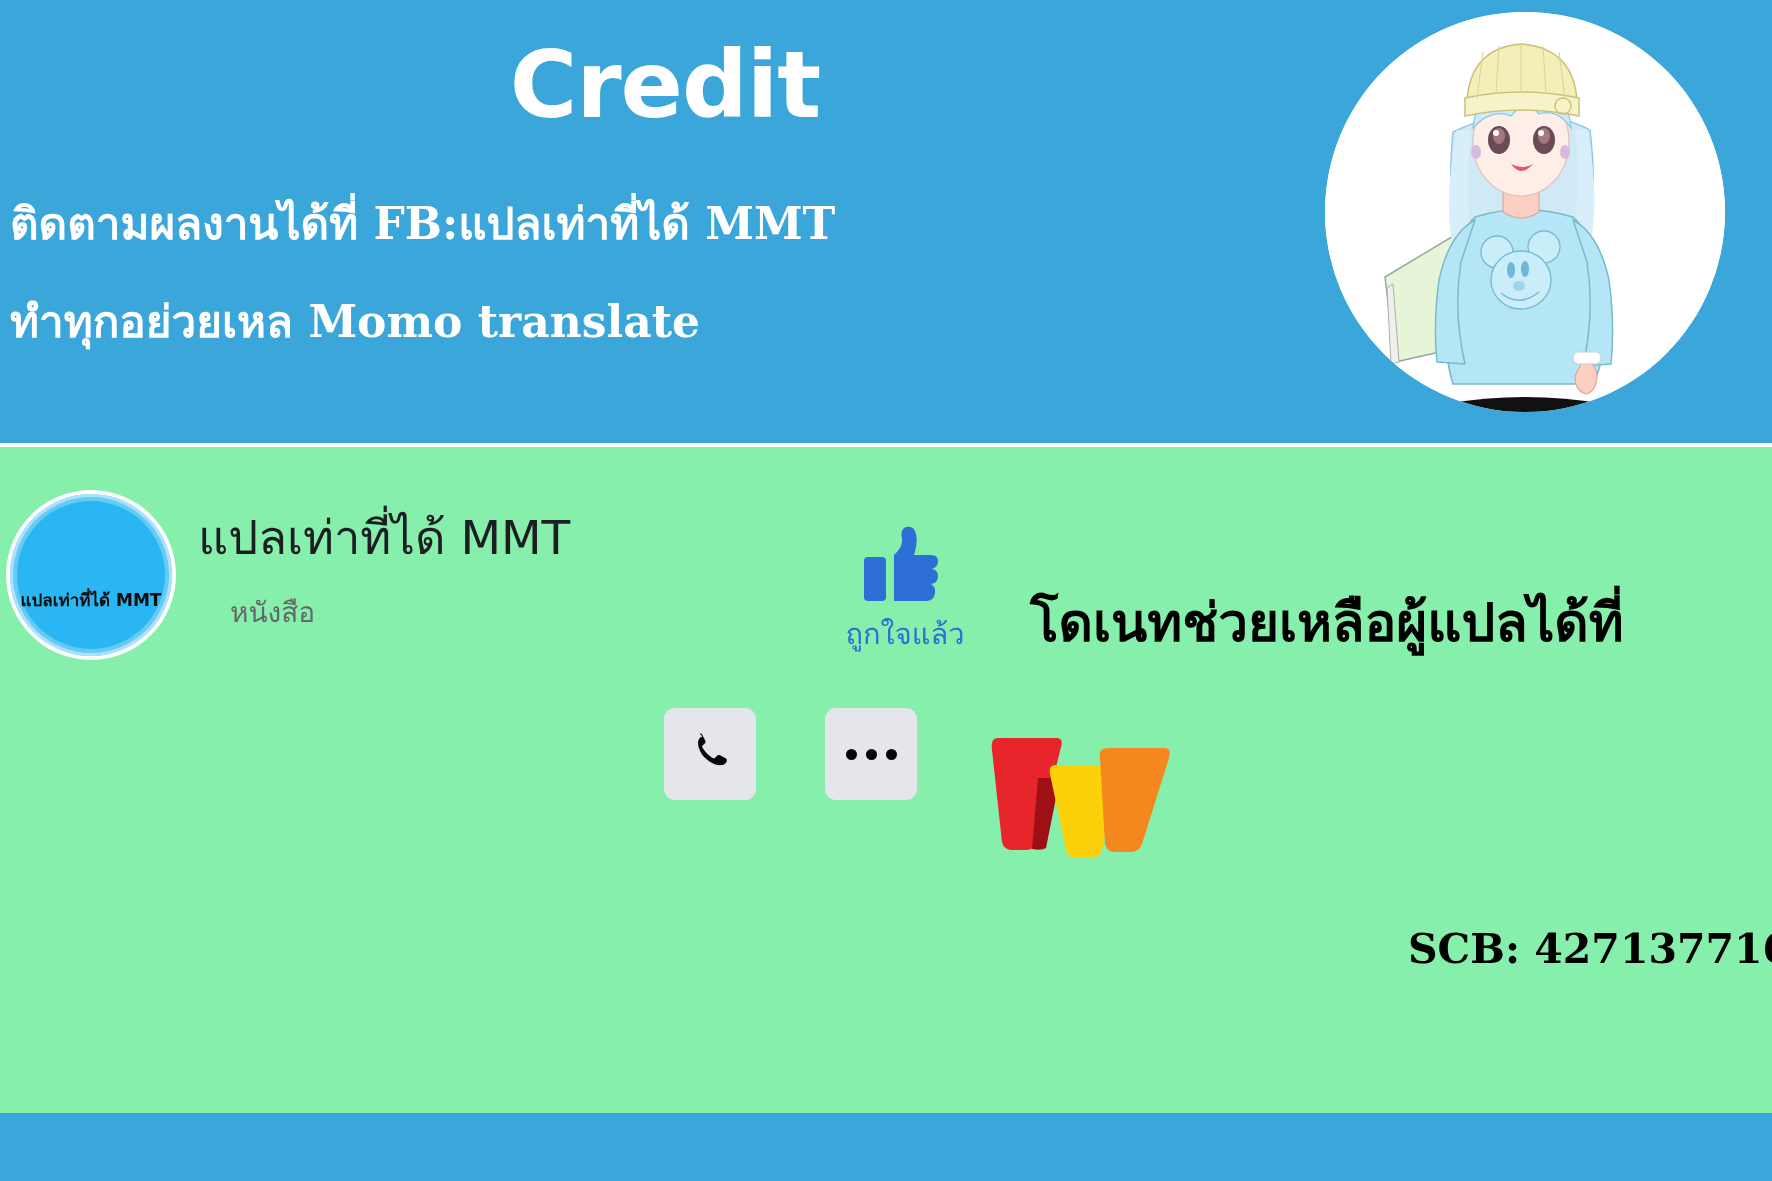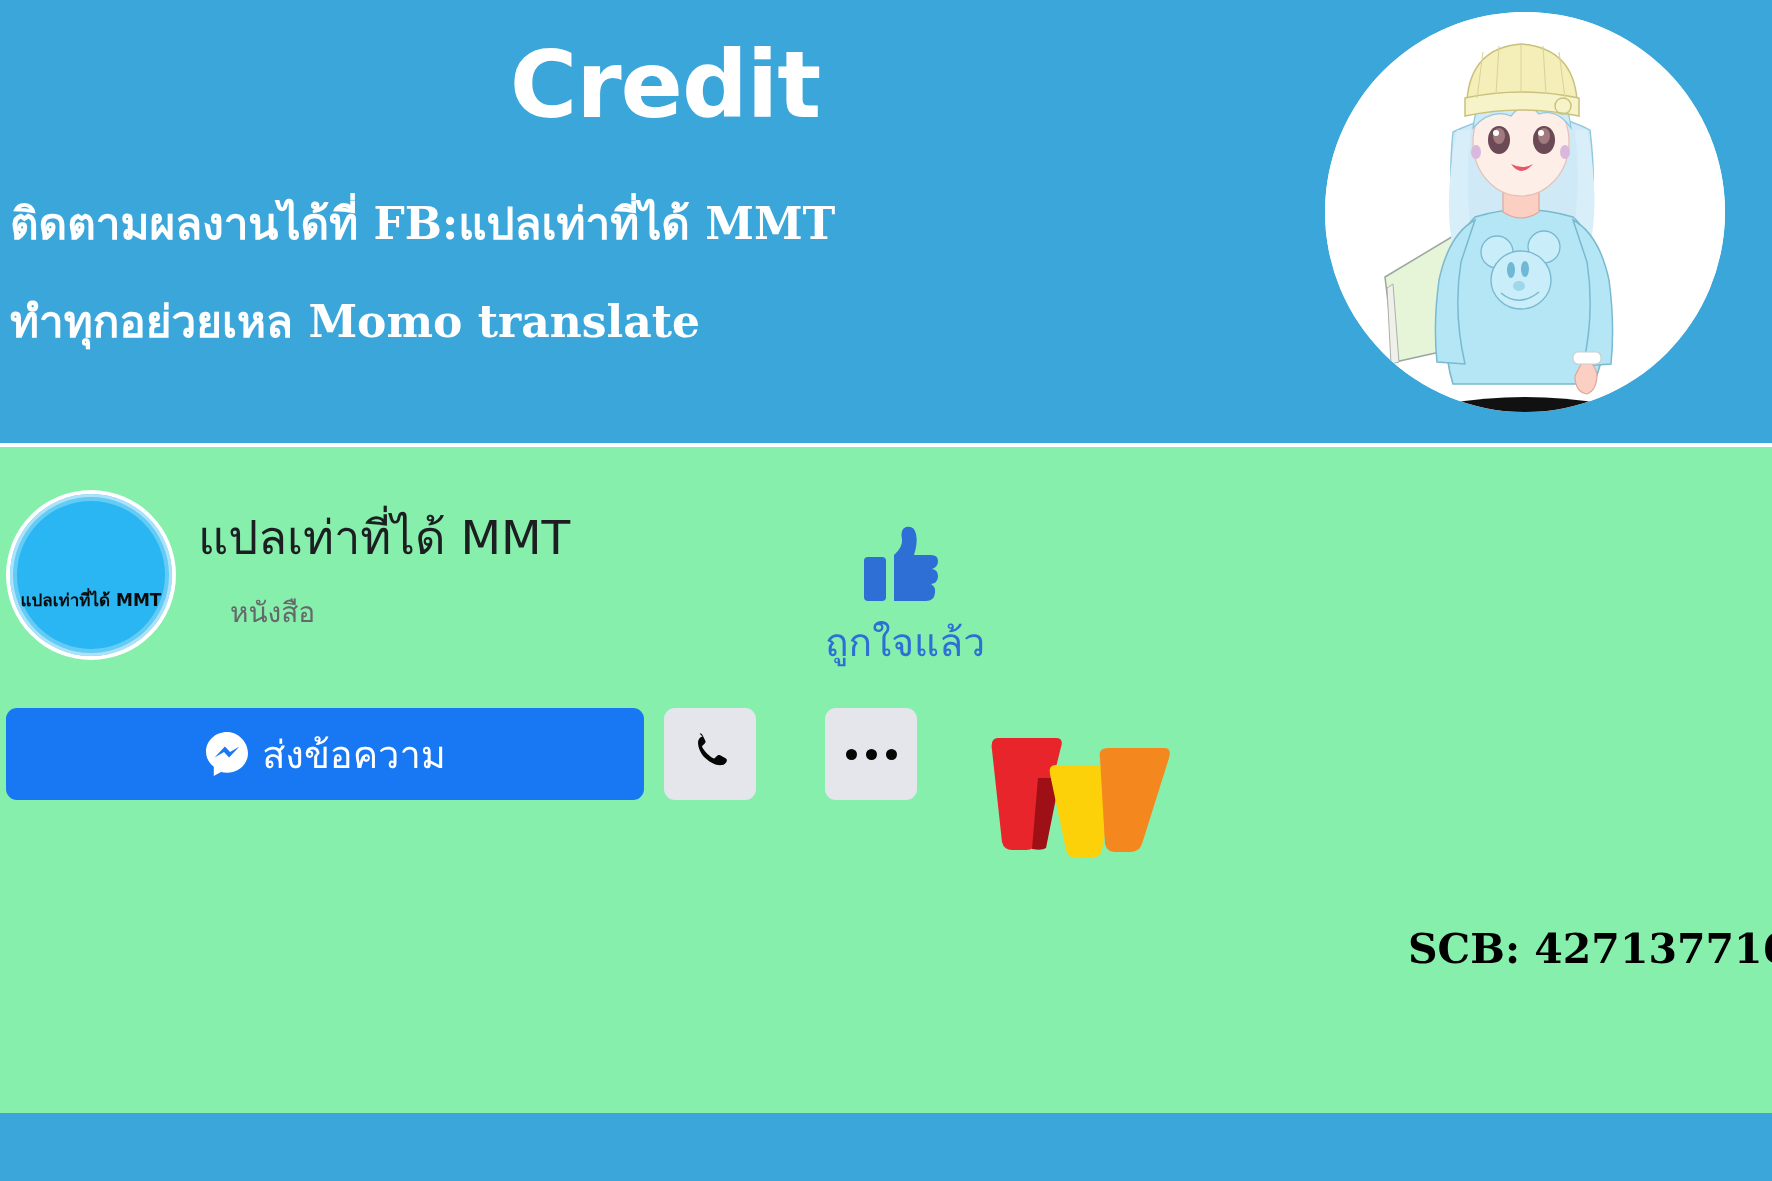--- a/index.html
+++ b/index.html
@@ -126,21 +126,21 @@
   .like-wrap {
     position: absolute;
     left: 820px; top: 525px;
     width: 170px;
     text-align: center;
   }
   .like-icon { display: block; margin: 0 auto; }
   .like-label {
     display: block;
     margin-top: 4px;
-    font-size: 39px;
+    font-size: 29px;
     color: #2d6fd4;
     font-family: "DejaVu Sans", sans-serif;
     white-space: nowrap;
   }
 
   .donate-head {
     position: absolute;
     left: 1030px; top: 580px;
     font-size: 53px;
     font-weight: bold;
@@ -303,30 +303,22 @@
   <div class="like-wrap">
     <span class="like-icon">
       <svg width="86" height="78" viewBox="0 0 86 78" xmlns="http://www.w3.org/2000/svg">
         <rect x="2" y="32" width="22" height="44" rx="4" fill="#2d6fd4"></rect>
         <path d="M32 30 L32 76 L64 76 Q72 76 73 68 Q74 62 69 59 Q76 58 76 51 Q76 45 70 44 Q76 42 76 36 Q76 30 69 30 L52 30 Q56 18 54 9 Q52 0 44 2 Q38 4 40 14 Q41 22 32 30 Z" fill="#2d6fd4"></path>
       </svg>
     </span>
     <span class="like-label">ถูกใจแล้ว</span>
   </div>
 
-
-  <button class="btn-message">
-    <span>
-      <svg width="46" height="46" viewBox="0 0 46 46" xmlns="http://www.w3.org/2000/svg">
-        <path d="M23 2C11.4 2 2 10.8 2 21.6c0 6.1 3 11.6 7.8 15.2V46l7.2-4c1.9.5 3.9.8 6 .8 11.6 0 21-8.8 21-19.6S34.6 2 23 2z" fill="#ffffff"></path>
-        <path d="M10.6 27.4l10.3-10.9 5.2 5.5 9.3-5.5-10.3 10.9-5.1-5.4z" fill="#1877f2"></path>
-      </svg>
-    </span>
-    <span class="label">ส่งข้อความ</span>
-  </button>
+  <div class="donate-head">โดเนทช่วยเหลือผู้แปลได้ที่</div>
+
 
   <button class="btn-sq btn-call">
     <span>
       <svg width="40" height="40" viewBox="0 0 40 40" xmlns="http://www.w3.org/2000/svg">
         <path d="M12.5 3.5c-2 .4-3.9 2.3-4.3 4.6-.9 5 2.2 12.2 7 17 4.8 4.8 12 7.9 17 7 2.3-.4 4.2-2.3 4.6-4.3.3-1.4-.3-2.2-1.6-2.9l-5.1-2.6c-1.2-.6-2.1-.4-3 .5l-2 2c-.7.7-1.3.8-2.2.3-2-1.1-4.1-2.8-5.9-4.6-1.8-1.8-3.5-3.9-4.6-5.9-.5-.9-.4-1.5.3-2.2l2-2c.9-.9 1.1-1.8.5-3l-2.6-5.1c-.7-1.3-1.5-1.9-2.9-1.6z" fill="#050505"></path>
       </svg>
     </span>
   </button>
 
   <button class="btn-sq btn-more">

